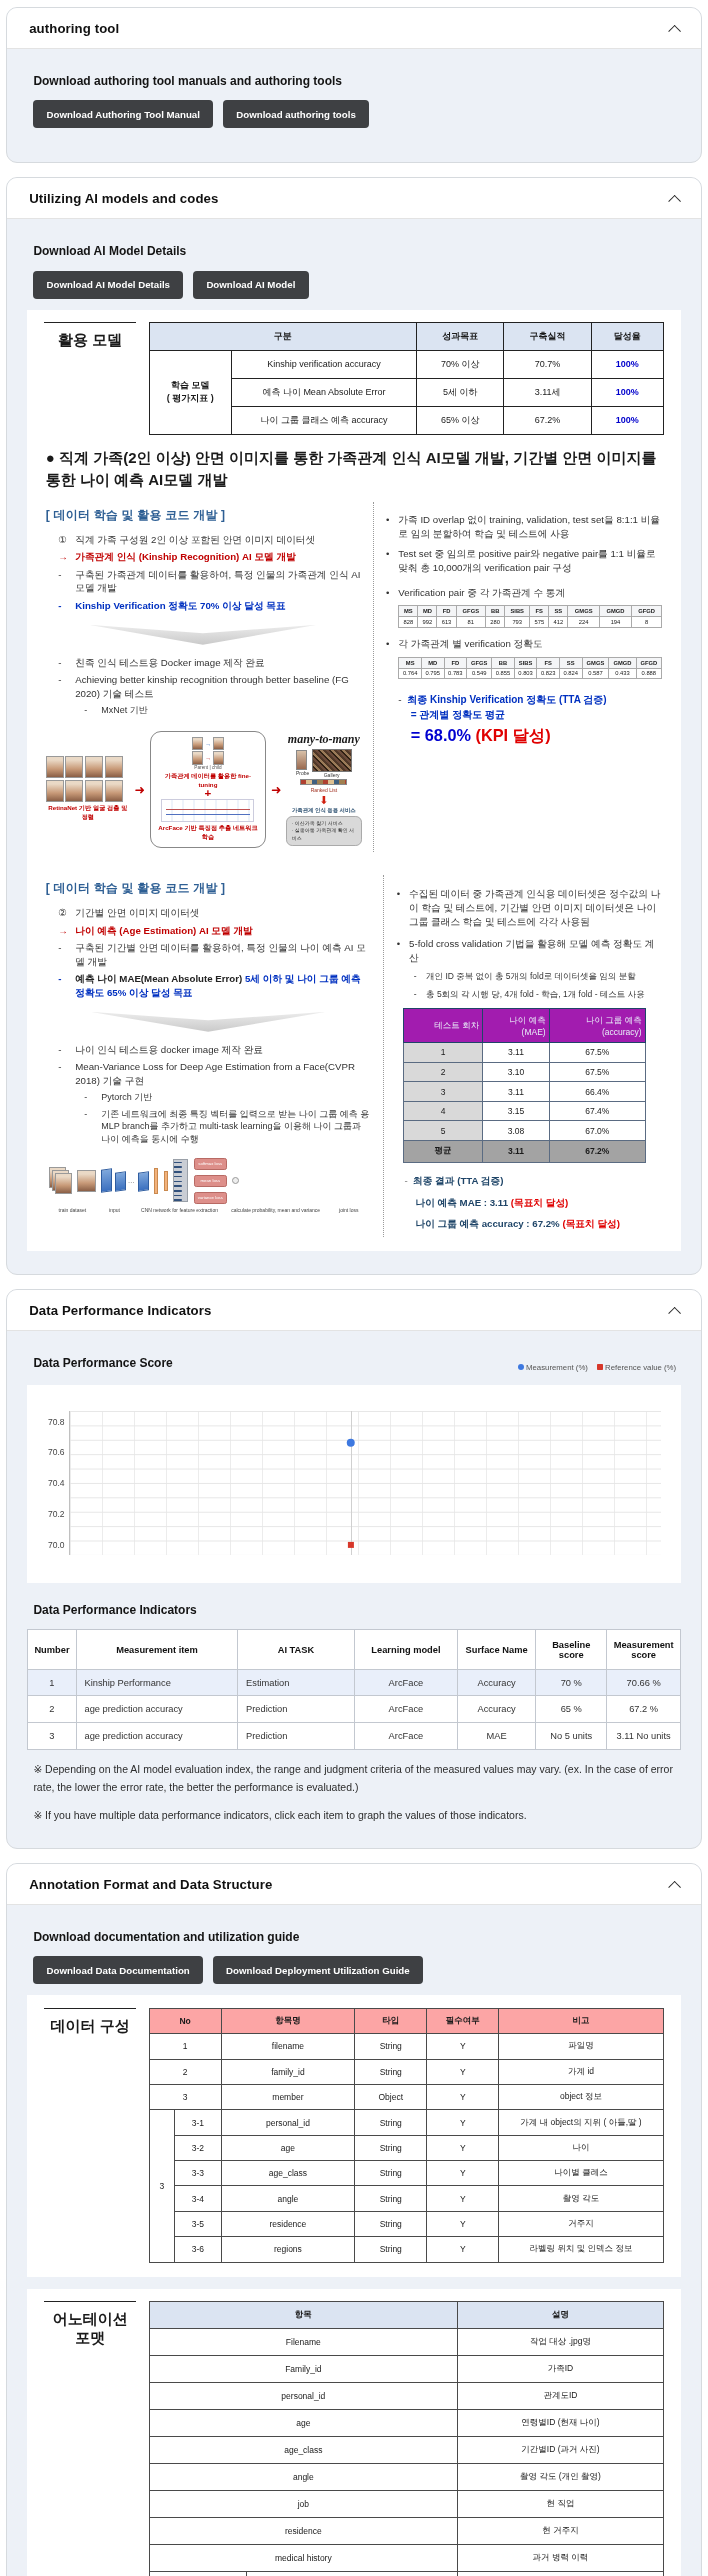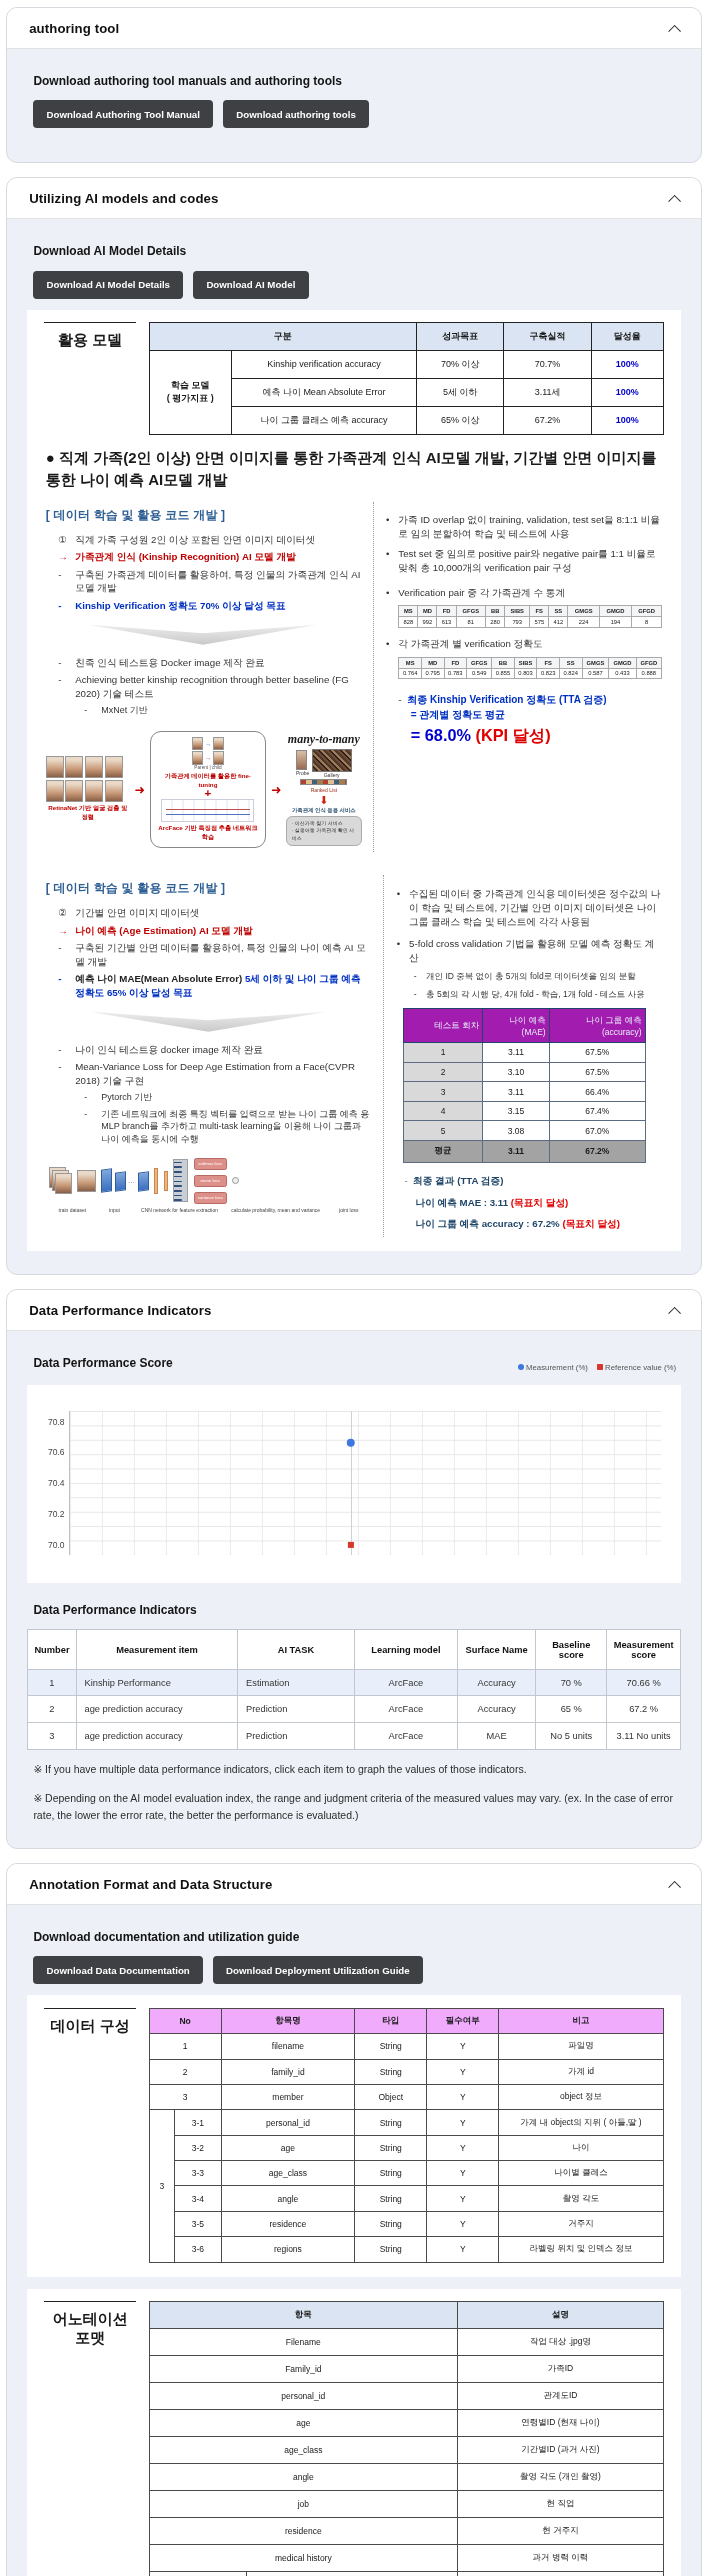--- a/index.html
+++ b/index.html
@@ -136,21 +136,21 @@
   table.ind { border-collapse:collapse; width:100%; background:#fff; font-size:9.3px; color:#333; }
   table.ind th, table.ind td { border:0.8px solid #c3c8d0; padding:7.8px 7.8px; font-weight:normal; }
   table.ind thead th { font-weight:bold; color:#111; text-align:center; padding:9.3px 6.2px; }
   table.ind td.c { text-align:center; }
   table.ind tr.hl td { background:#e9effa; }
   .note { font-size:10.5px; color:#2c2c2c; line-height:1.7; margin:11px 6.2px 0 6.2px; }
 
   
   table.ds { border-collapse:collapse; width:100%; font-size:8.5px; }
   table.ds th, table.ds td { border:0.8px solid #4a4a4a; padding:6.2px 4.7px; text-align:center; }
-  table.ds thead th { background:#f0abfc; font-weight:bold; }
+  table.ds thead th { background:#fca5a5; font-weight:bold; }
   table.af { border-collapse:collapse; width:100%; font-size:8.5px; }
   table.af th, table.af td { border:0.8px solid #4a4a4a; padding:7px 4.7px; text-align:center; }
   table.af thead th { background:#dbe4f2; font-weight:bold;margin-top:20px; }
 </style>
 </head>
 <body>
 
 <section class="card">
   <div class="card-header">
     <span class="card-title">authoring tool</span>
@@ -609,22 +609,22 @@
             <td>age prediction accuracy</td>
             <td>Prediction</td>
             <td class="c">ArcFace</td>
             <td class="c">MAE</td>
             <td class="c">No 5 units</td>
             <td class="c">3.11 No units</td>
           </tr>
         </tbody>
       </table>
 
+    <div class="note">※ Depending on the AI model evaluation index, the range and judgment criteria of the measured values may vary. (ex. In the case of error rate, the lower the error rate, the better the performance is evaluated.)</div>
     <div class="note">※ If you have multiple data performance indicators, click each item to graph the values of those indicators.</div>
-    <div class="note">※ Depending on the AI model evaluation index, the range and judgment criteria of the measured values may vary. (ex. In the case of error rate, the lower the error rate, the better the performance is evaluated.)</div>
   </div>
 </section>
 
 <section class="card">
   <div class="card-header">
     <span class="card-title">Annotation Format and Data Structure</span>
     <span class="chev"></span>
   </div>
   <div class="card-body">
     <div class="h3">Download documentation and utilization guide</div>

